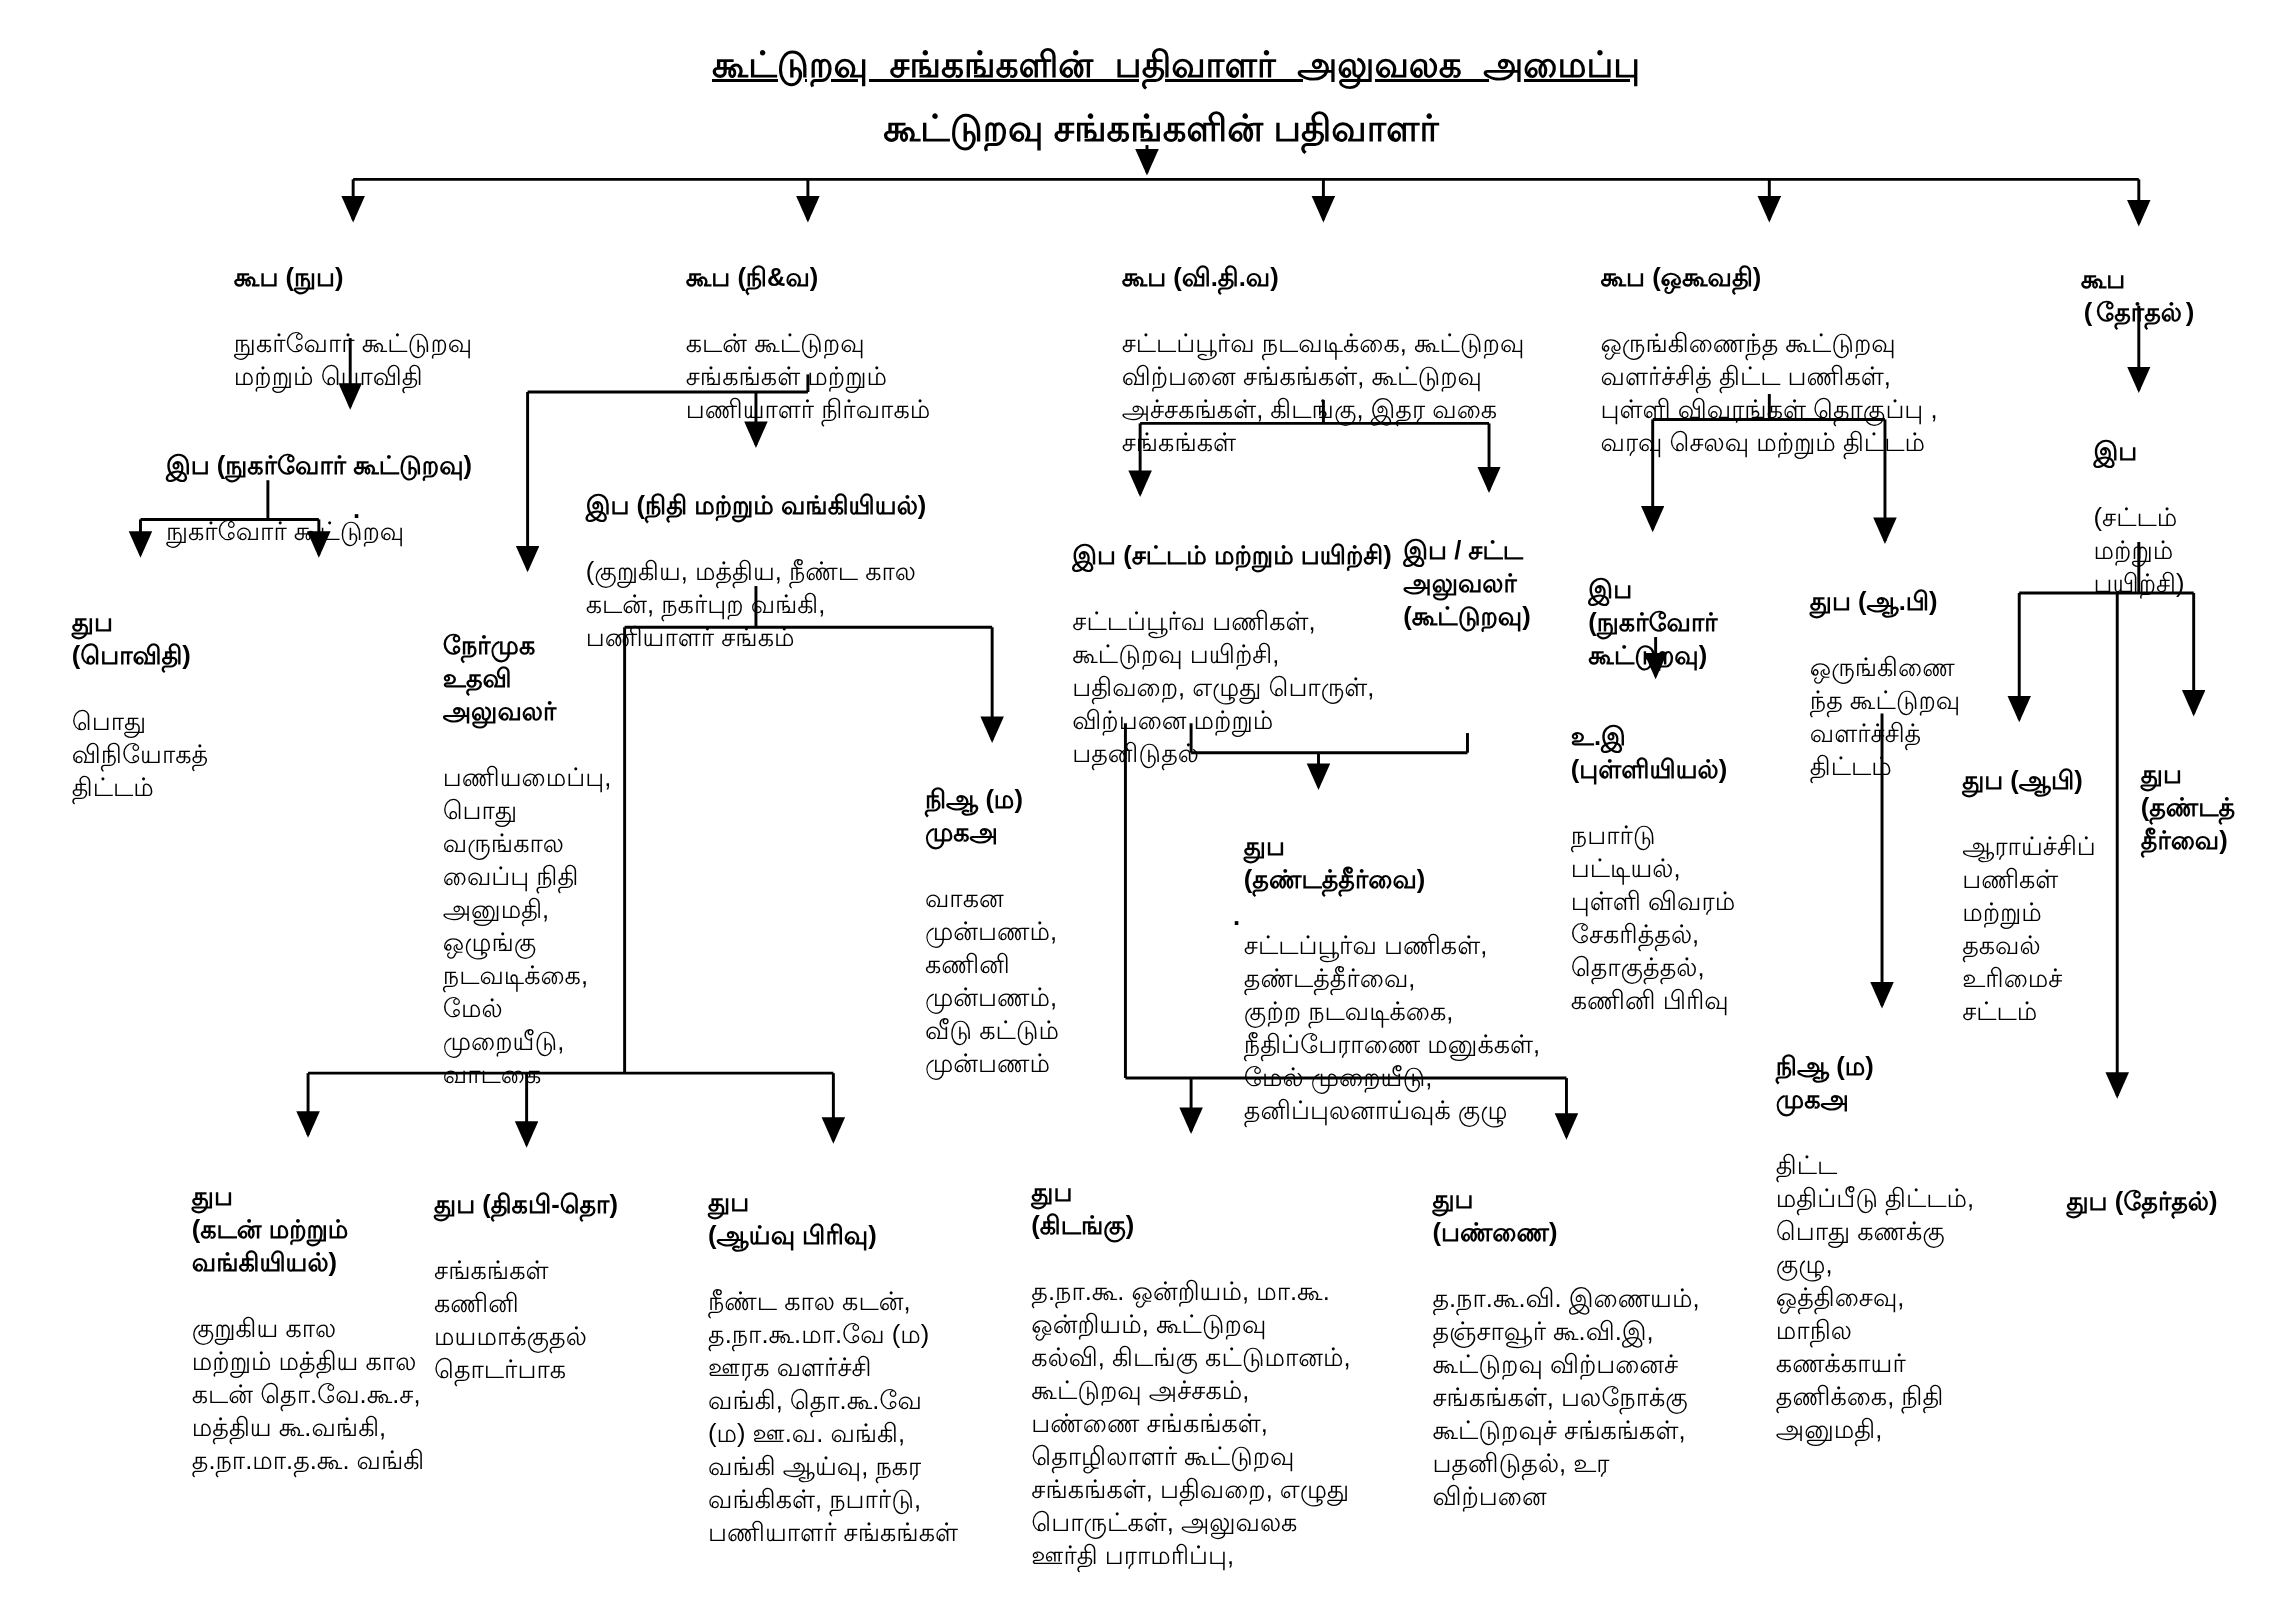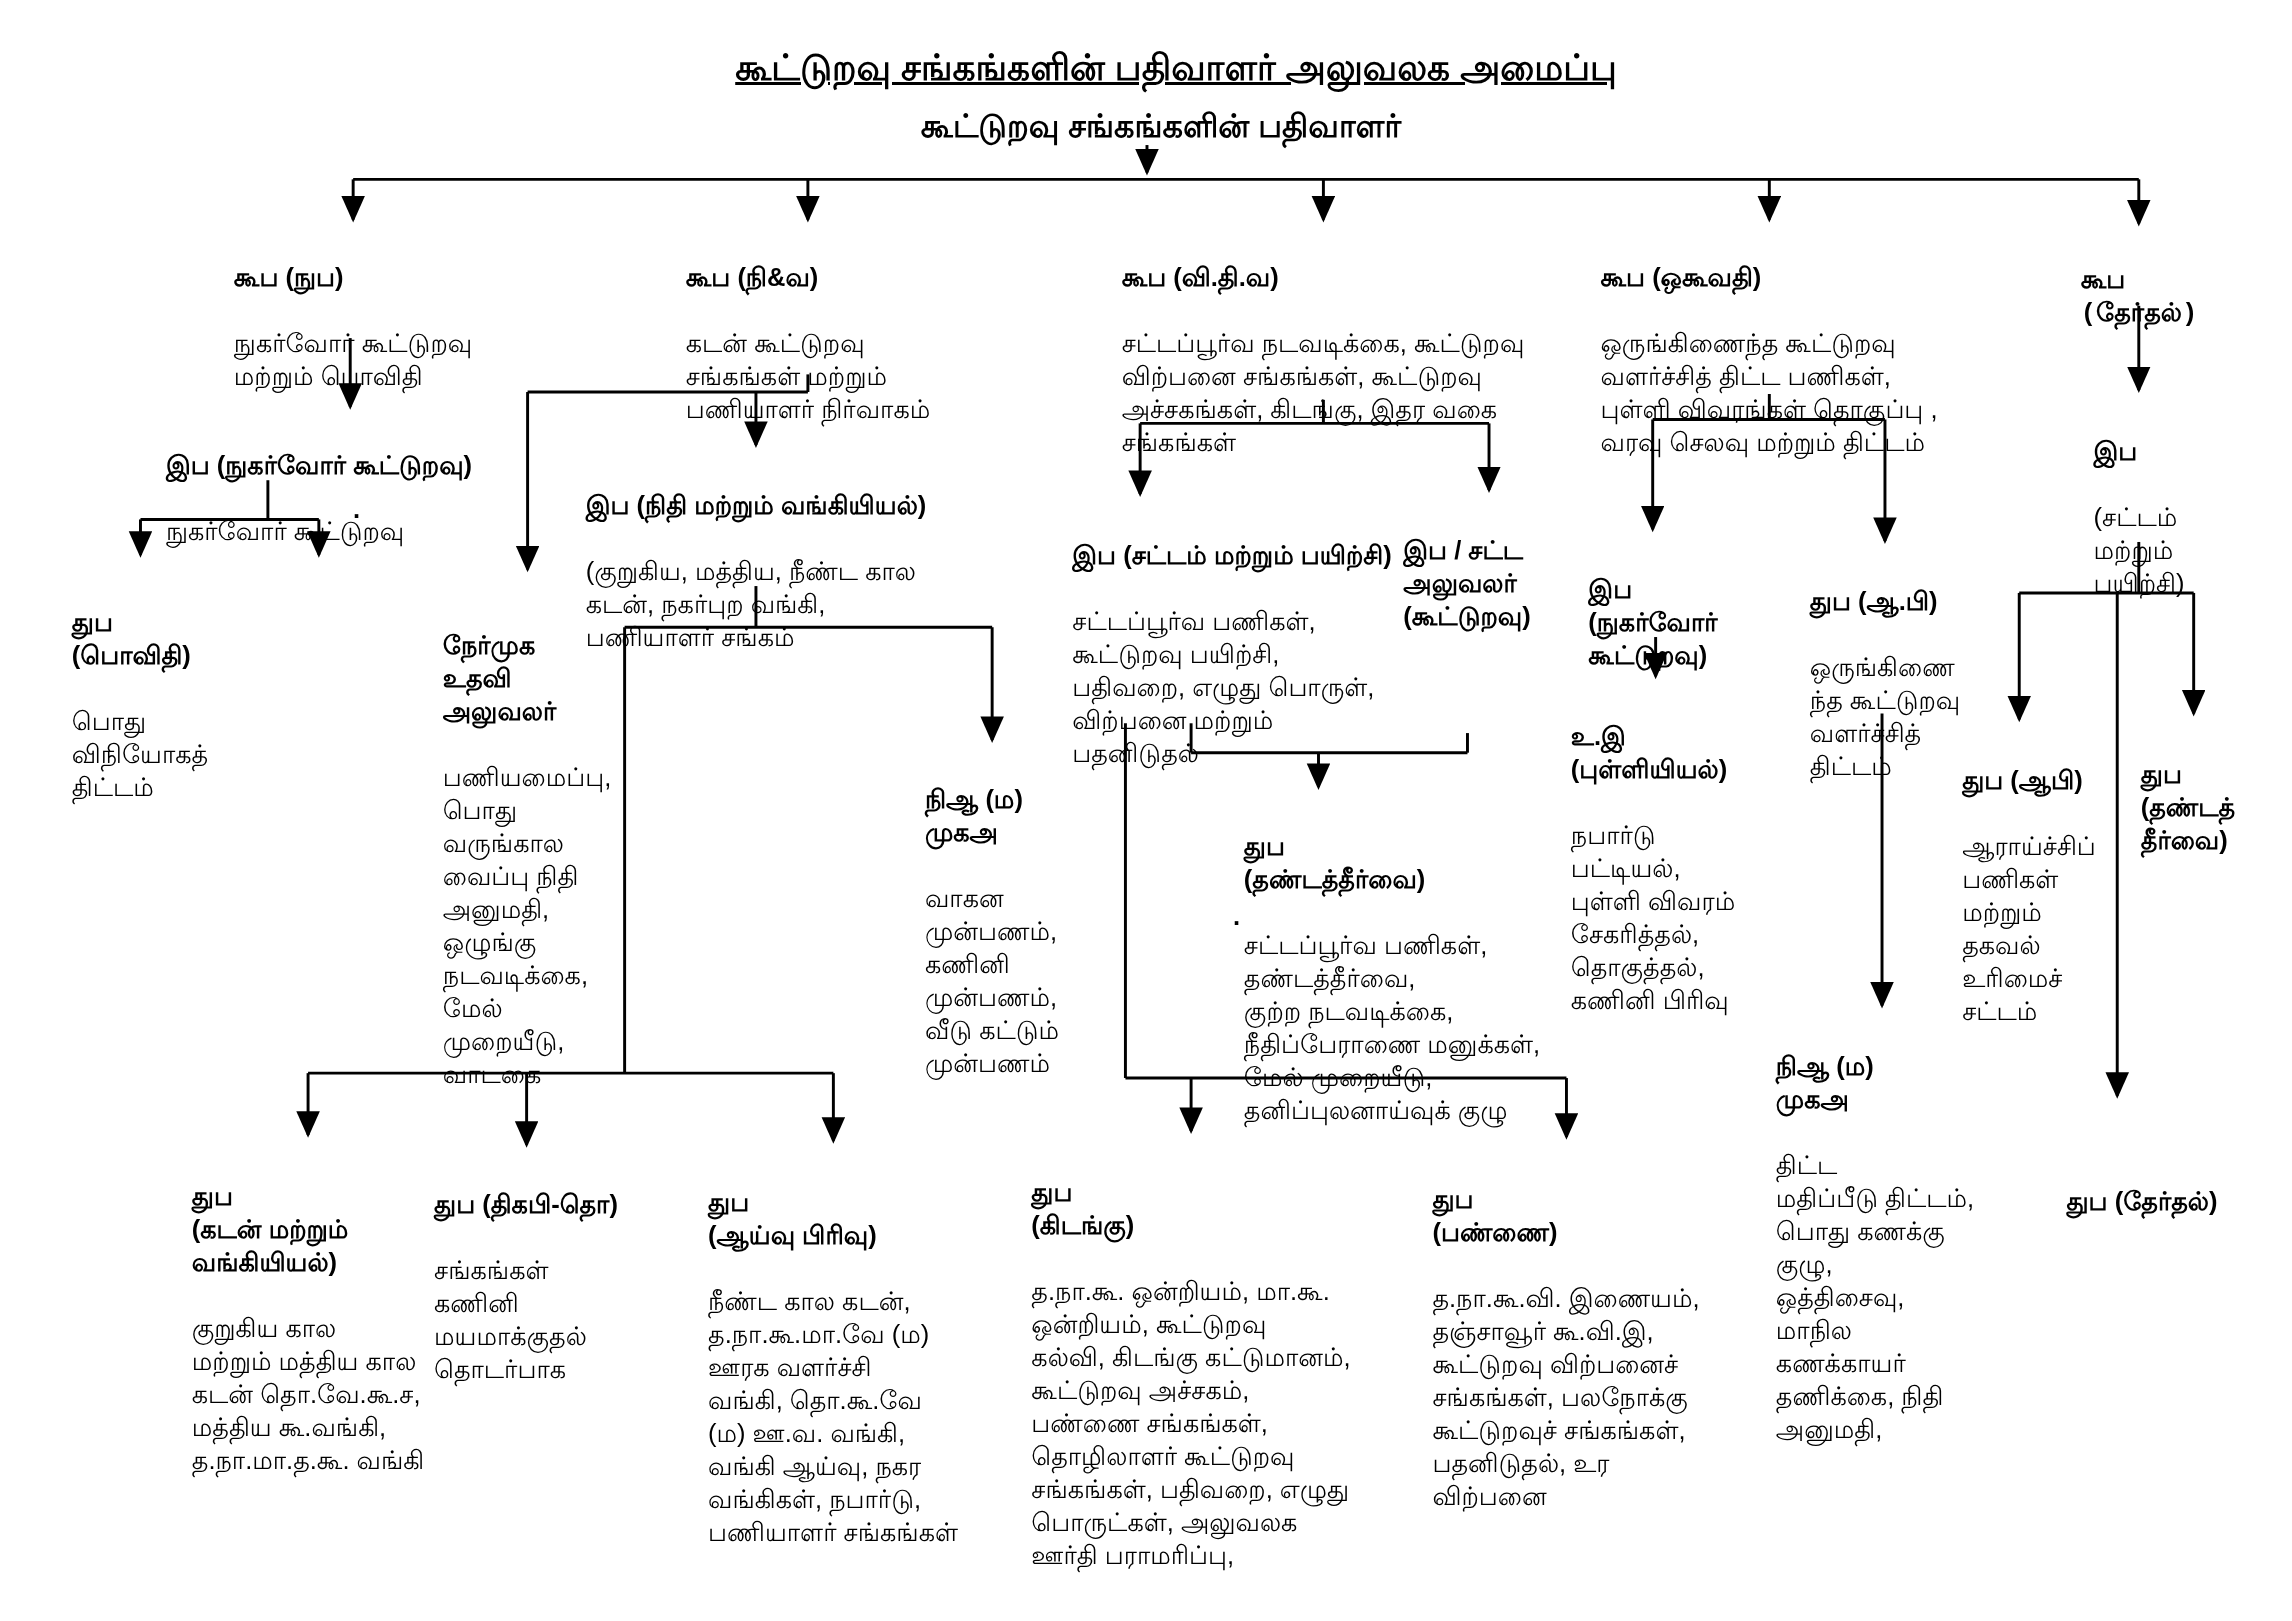--- a/index.html
+++ b/index.html
@@ -8,24 +8,25 @@
     width:2293px; height:1621px;
     background:#ffffff;
     font-family:"Liberation Sans", sans-serif;
     color:#000;
     overflow:hidden;
   }
   .title {
     position:absolute; transform:translateX(-50%);
     font-size:36px; font-weight:bold; text-decoration:underline;
     white-space:nowrap;
+    font-family:Liberation Mono, monospace;
   }
   .subtitle {
     position:absolute; transform:translateX(-50%);
-    font-size:32px; font-weight:bold; white-space:nowrap;
+    font-size:37px; font-weight:bold; white-space:nowrap;
   }
   .node {
     position:absolute; transform:translateX(-50%);
     text-align:left; font-size:25.5px; line-height:33px;
     white-space:pre-line; width:max-content; max-width:470px;
   }
   .node .hd { display:block; font-weight:bold; }
   .node .bd { display:block; }
   .dot { position:absolute; font-size:25.5px; font-weight:bold; }
   svg.wires { position:absolute; left:0; top:0; }

